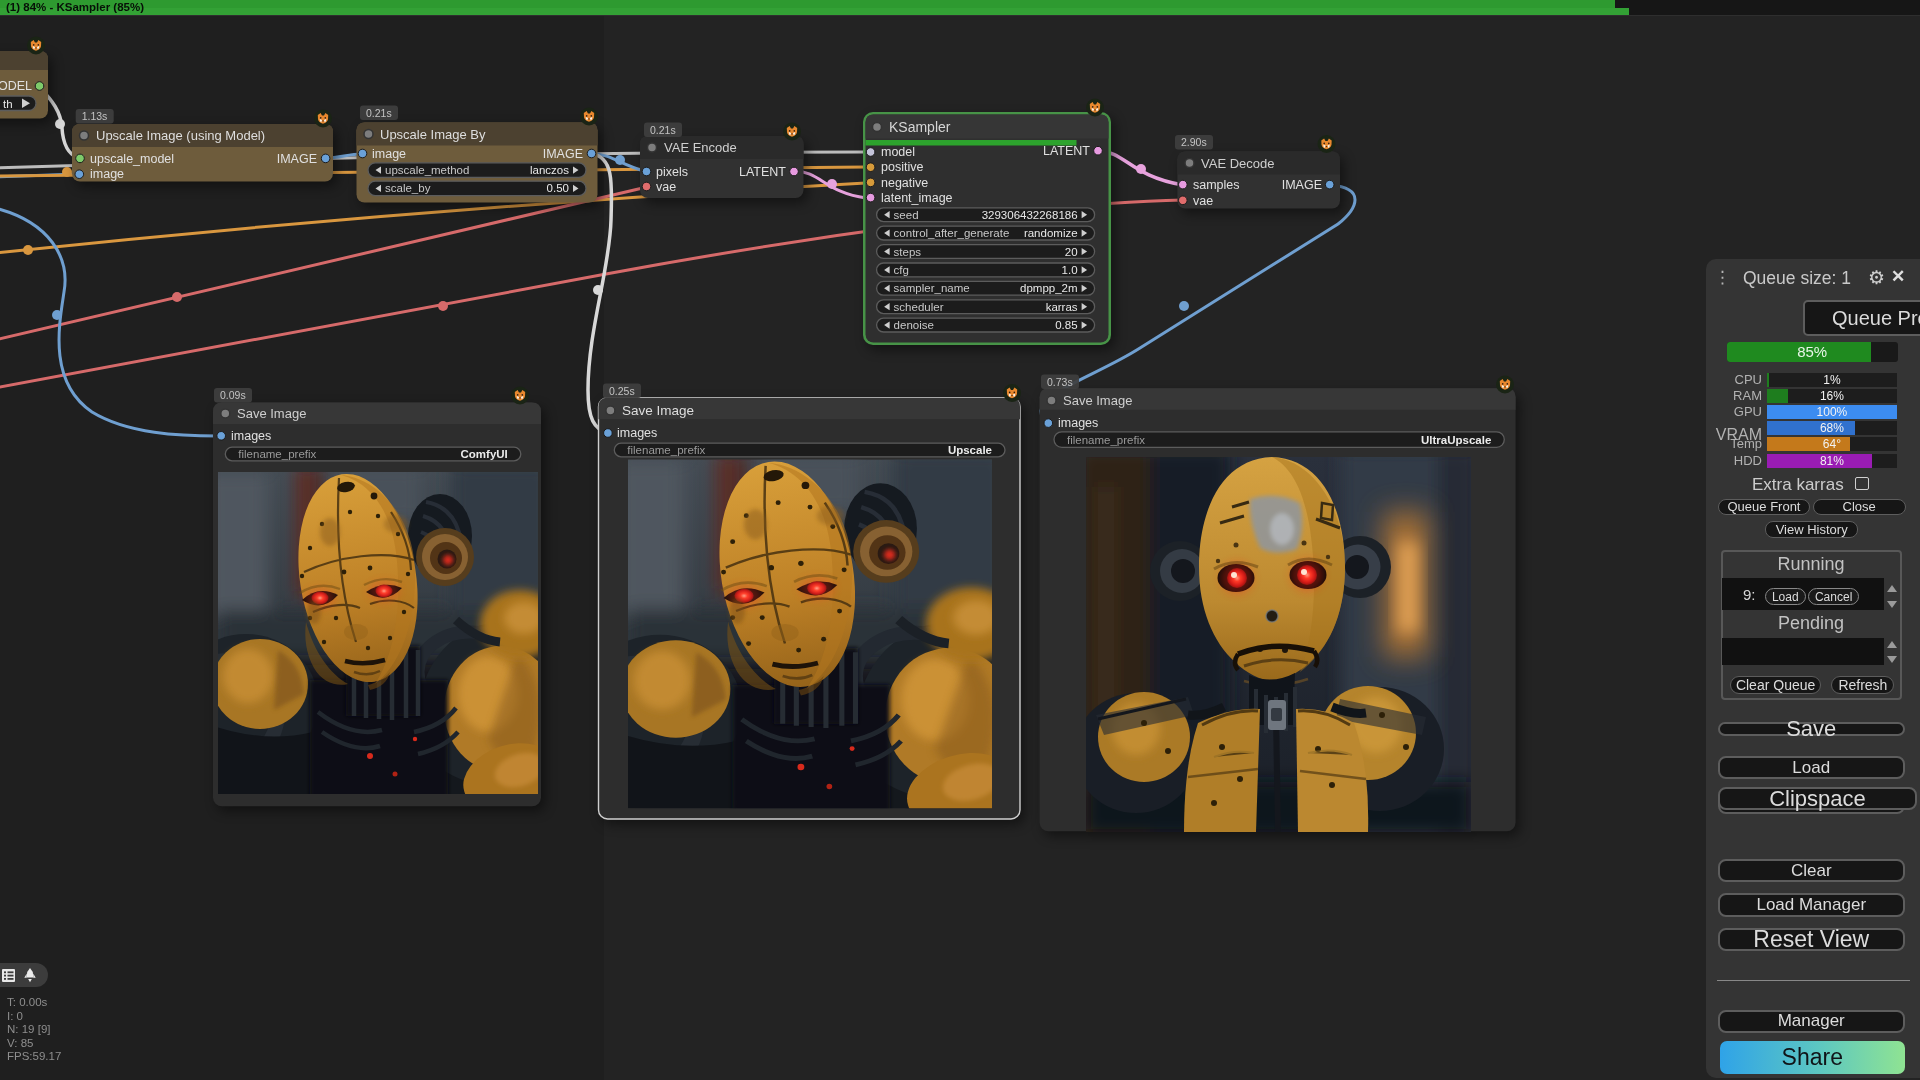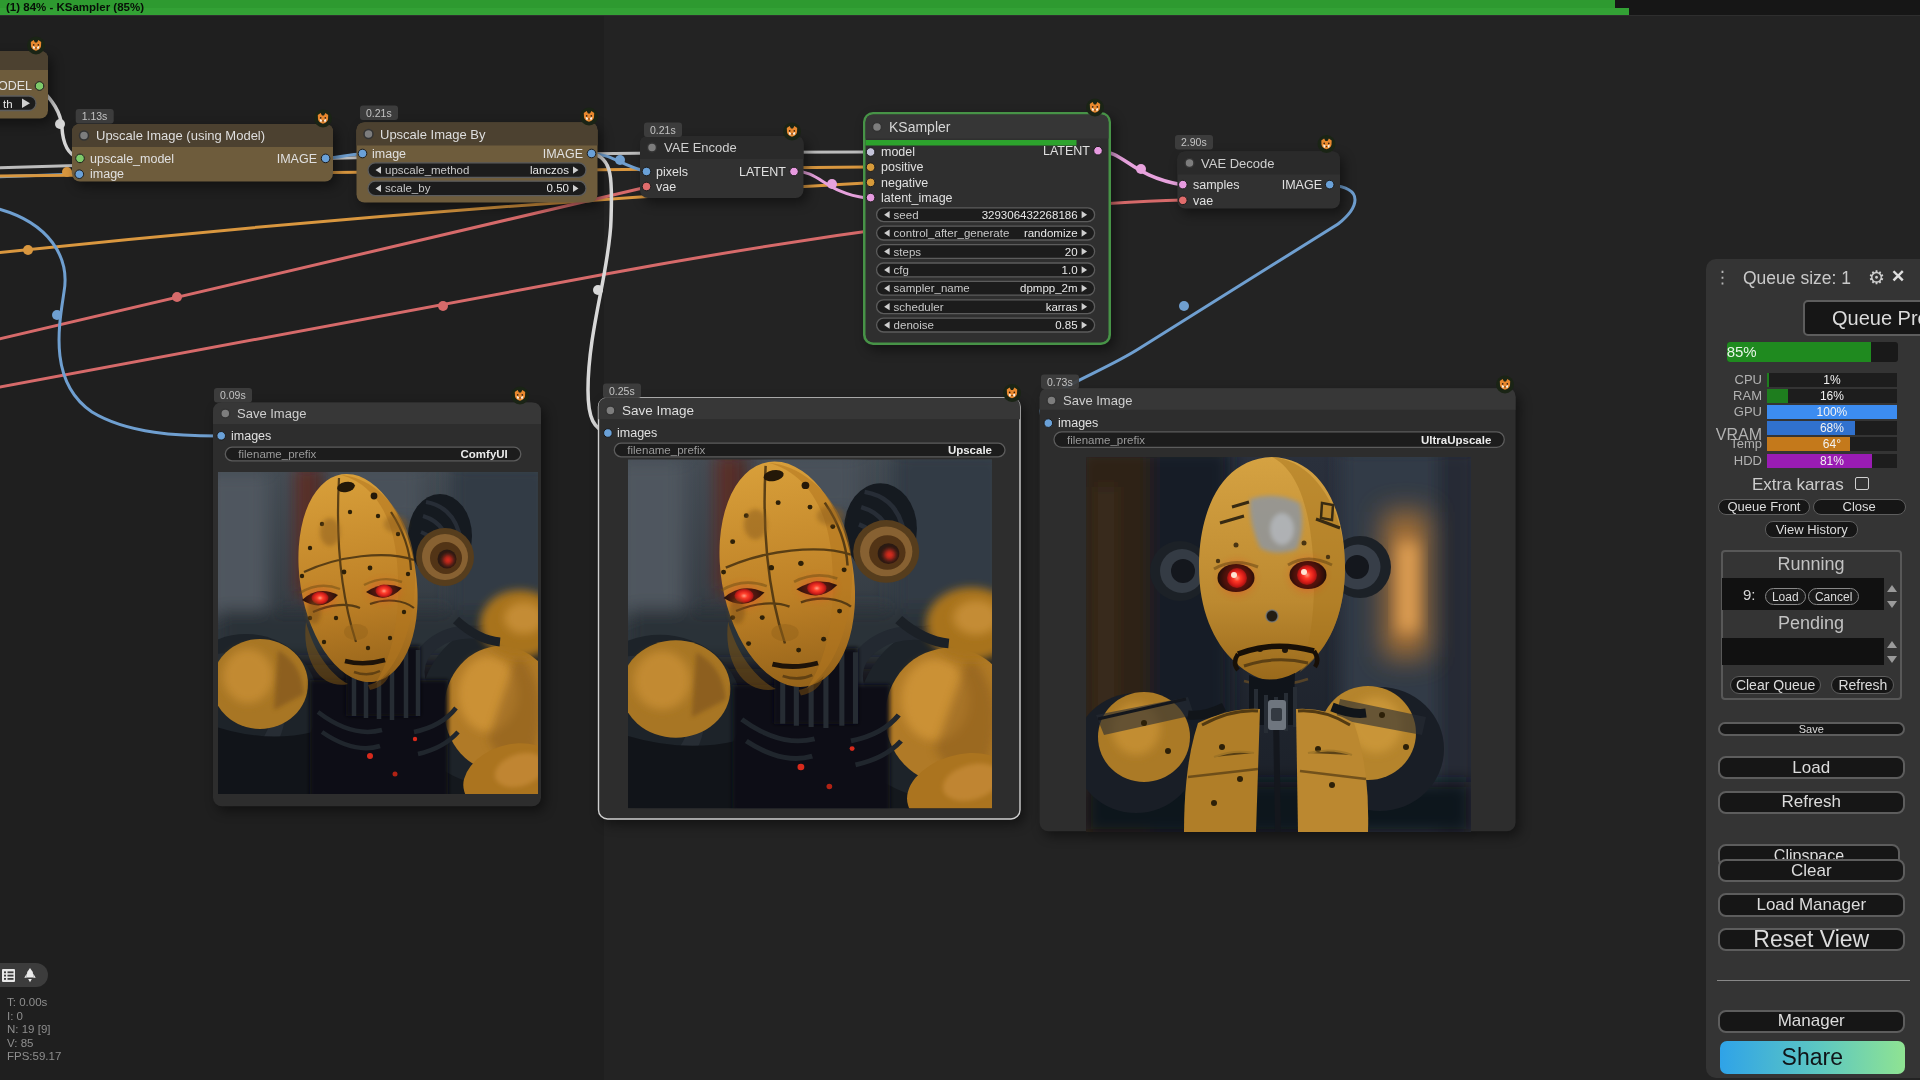--- a/index.html
+++ b/index.html
@@ -505,21 +505,21 @@
 </svg>
 <div class="abs" style="left:7px;top:996px;font-size:11.5px;line-height:13.6px;color:#8e8e8e">T: 0.00s<br>I: 0<br>N: 19 [9]<br>V: 85<br>FPS:59.17</div>
 <div class="abs" style="left:1706px;top:259px;width:214px;height:819px;background:#343434;border-radius:10px 0 0 10px"></div>
     <div class="abs" style="left:1714px;top:268px;width:8px;height:22px;color:#b5b5b5;font-size:17px;line-height:19px">⋮</div>
     <div class="abs" style="left:1730px;top:268px;width:134px;text-align:center;font-size:17.5px;color:#c9c9c9">Queue size: 1</div>
     <div class="abs" style="left:1868px;top:266px;font-size:19px;color:#cfcfcf">⚙</div>
     <div class="abs" style="left:1891px;top:266px;font-size:17px;font-weight:bold;color:#e0e0e0">✕</div>
     <div class="btn" style="left:1803px;top:300px;width:188px;height:36px;font-size:20px;border-radius:5px">Queue Prompt</div>
     <div class="abs" style="left:1726.7px;top:341.8px;width:171px;height:20.5px;background:#191919;border-radius:3px"></div>
     <div class="abs" style="left:1726.7px;top:341.8px;width:144.5px;height:20.5px;background:#1f8a1f;border-radius:3px 0 0 3px"></div>
-    <div class="abs" style="left:1726.7px;top:341.8px;width:171px;height:21px;text-align:left;line-height:20.5px;font-size:15px;color:#e8f5e8">85%</div>
+    <div class="abs" style="left:1726.7px;top:341.8px;width:171px;height:21px;text-align:center;line-height:20.5px;font-size:15px;color:#e8f5e8">85%</div>
     <div class="abs" style="left:1700px;top:372.5px;width:62px;height:14px;text-align:right;font-size:13px;line-height:14.5px;color:#b2b2b2">CPU</div>
     <div class="abs" style="left:1766.9px;top:372.5px;width:130px;height:14px;background:#1d1d1d"></div>
     <div class="abs" style="left:1766.9px;top:372.5px;width:1.7px;height:14px;background:#1e7d1e"></div>
     <div class="abs" style="left:1766.9px;top:372.5px;width:130px;height:14px;text-align:center;font-size:12px;line-height:14.5px;color:#f2f2f2">1%</div>
     <div class="abs" style="left:1700px;top:388.7px;width:62px;height:14px;text-align:right;font-size:13px;line-height:14.5px;color:#b2b2b2">RAM</div>
     <div class="abs" style="left:1766.9px;top:388.7px;width:130px;height:14px;background:#1d1d1d"></div>
     <div class="abs" style="left:1766.9px;top:388.7px;width:20.8px;height:14px;background:#1e7d1e"></div>
     <div class="abs" style="left:1766.9px;top:388.7px;width:130px;height:14px;text-align:center;font-size:12px;line-height:14.5px;color:#f2f2f2">16%</div>
     <div class="abs" style="left:1700px;top:404.9px;width:62px;height:14px;text-align:right;font-size:13px;line-height:14.5px;color:#b2b2b2">GPU</div>
     <div class="abs" style="left:1766.9px;top:404.9px;width:130px;height:14px;background:#1d1d1d"></div>
@@ -549,22 +549,22 @@
     <div class="btn" style="left:1764.8px;top:587.8px;width:41px;height:17.5px;font-size:12px;border-radius:9px;border-width:1.5px;border-color:#888;background:#1a1a1a">Load</div>
     <div class="btn" style="left:1808.4px;top:587.8px;width:50.5px;height:17.5px;font-size:12px;border-radius:9px;border-width:1.5px;border-color:#888;background:#1a1a1a">Cancel</div>
     <div class="abs" style="left:1887px;top:585px;width:0;height:0;border-left:5px solid transparent;border-right:5px solid transparent;border-bottom:7px solid #9a9a9a"></div>
     <div class="abs" style="left:1887px;top:600.5px;width:0;height:0;border-left:5px solid transparent;border-right:5px solid transparent;border-top:7px solid #9a9a9a"></div>
     <div class="abs" style="left:1721px;top:613px;width:180px;text-align:center;font-size:18px;color:#c2c2c2">Pending</div>
     <div class="abs" style="left:1722.4px;top:637.7px;width:162px;height:27.5px;background:#111111"></div>
     <div class="abs" style="left:1887px;top:641px;width:0;height:0;border-left:5px solid transparent;border-right:5px solid transparent;border-bottom:7px solid #9a9a9a"></div>
     <div class="abs" style="left:1887px;top:656px;width:0;height:0;border-left:5px solid transparent;border-right:5px solid transparent;border-top:7px solid #9a9a9a"></div>
     <div class="btn" style="left:1730.1px;top:675.8px;width:91px;height:18px;font-size:14px;border-radius:9px;border-width:1.5px">Clear Queue</div>
     <div class="btn" style="left:1831.4px;top:675.8px;width:63px;height:18px;font-size:14px;border-radius:9px;border-width:1.5px">Refresh</div>
-    <div class="btn" style="left:1718px;top:721.8px;width:186.5px;height:14px;font-size:11px">Save</div>
+    <div class="btn" style="left:1718px;top:721.8px;width:186.5px;height:14px;font-size:22px">Save</div>
     <div class="btn" style="left:1718px;top:756.3px;width:186.5px;height:23.2px;font-size:17px">Load</div>
     <div class="btn" style="left:1718px;top:790.7px;width:186.5px;height:23.2px;font-size:17px">Refresh</div>
-    <div class="btn" style="left:1718px;top:844px;width:182px;height:23.2px;font-size:16px">Clipspace</div>
+    <div class="btn" style="left:1718px;top:787px;width:199px;height:23.2px;font-size:22px">Clipspace</div>
     <div class="btn" style="left:1718px;top:859.0px;width:186.5px;height:23.2px;font-size:17px">Clear</div>
     <div class="btn" style="left:1718px;top:893.4px;width:186.5px;height:23.2px;font-size:17px">Load Manager</div>
     <div class="btn" style="left:1718px;top:927.9px;width:186.5px;height:23.2px;font-size:23px">Reset View</div>
     <div class="abs" style="left:1717px;top:979.6px;width:193px;height:1.5px;background:#888"></div>
     <div class="btn" style="left:1718px;top:1009.5px;width:186.5px;height:23.2px;font-size:17px">Manager</div>
     <div class="abs" style="left:1719.5px;top:1040.9px;width:185.5px;height:33px;border-radius:7px;background:linear-gradient(90deg,#2fa3e8,#5ec8c0 55%,#8fe392);display:flex;align-items:center;justify-content:center;font-size:23px;color:#101418">Share</div>
   </div>
 </body></html>

